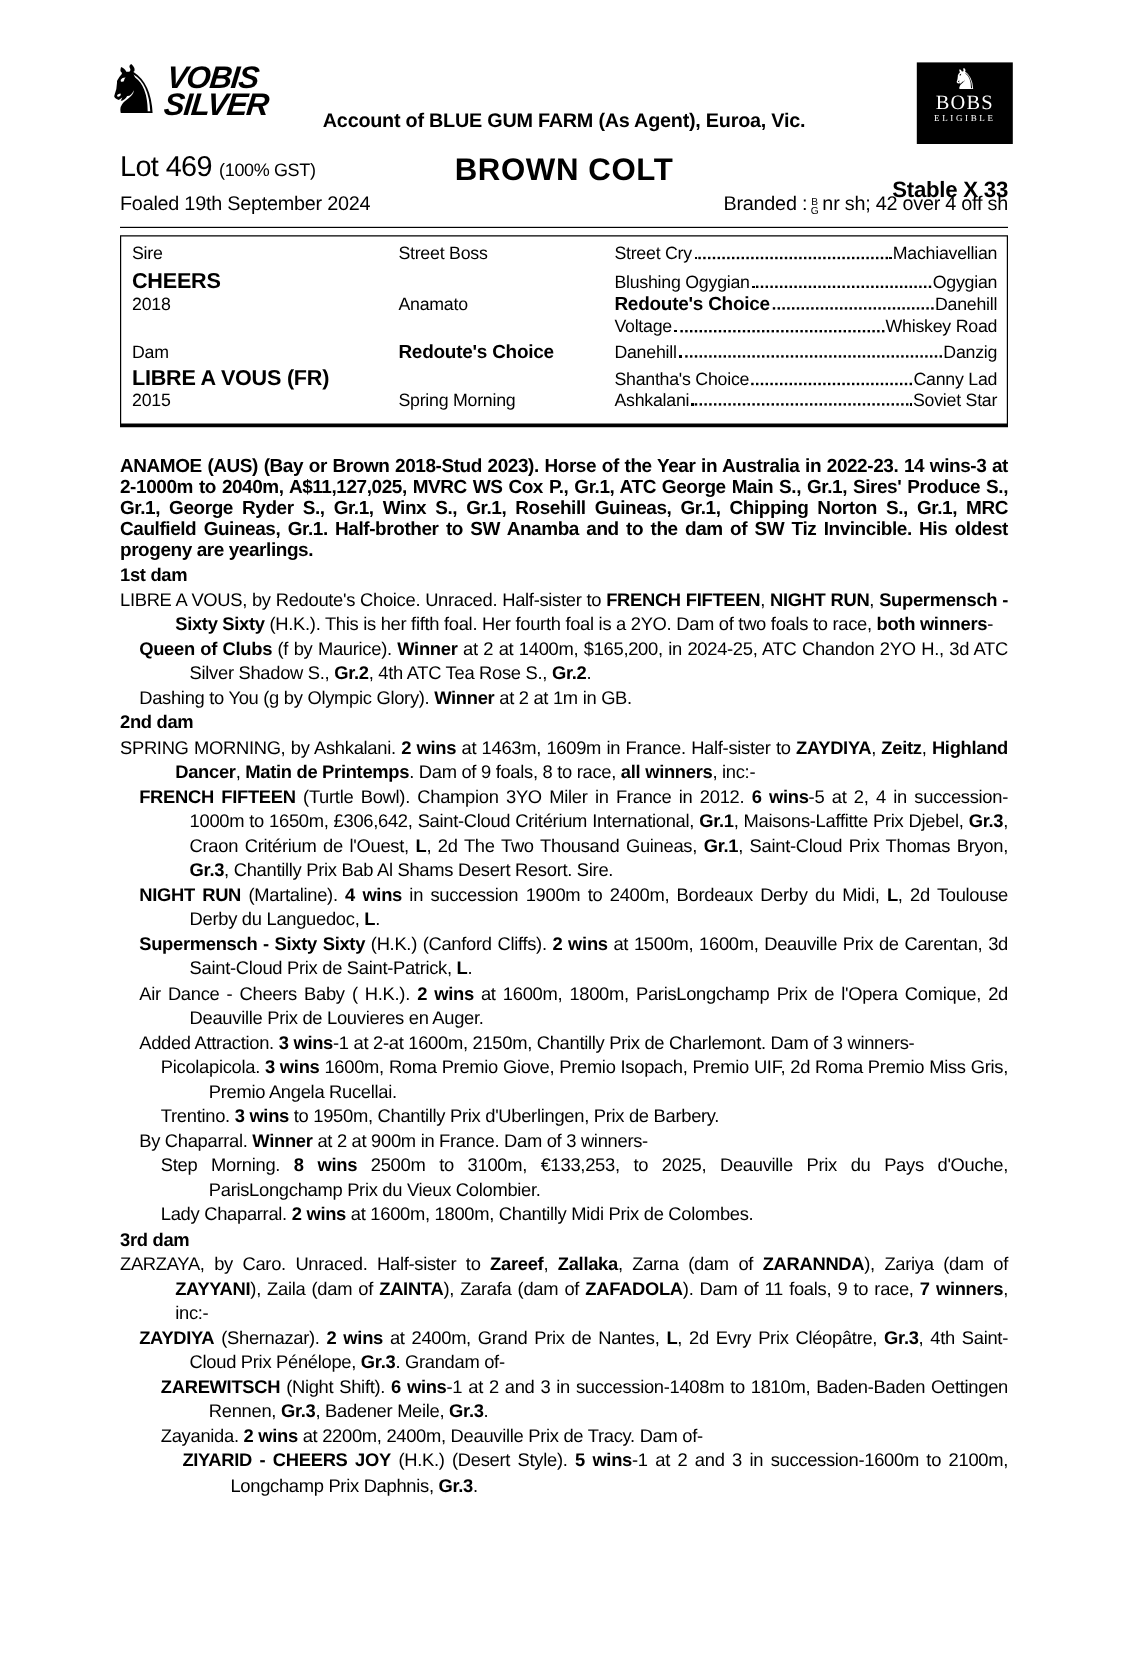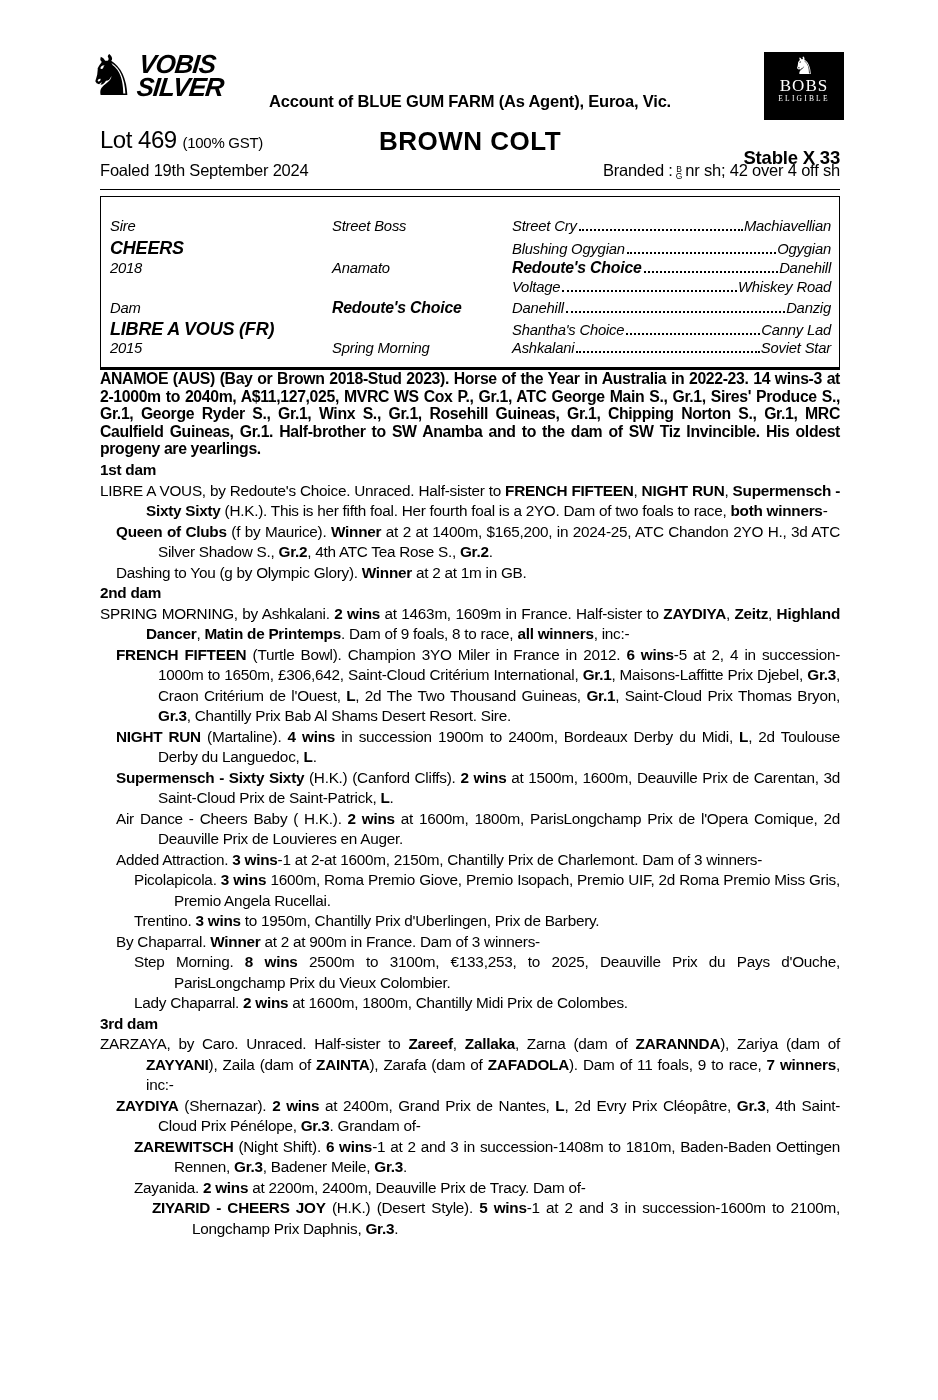--- a/index.html
+++ b/index.html
@@ -32,34 +32,34 @@
 
   
   .foaled-row{display:flex;justify-content:space-between;align-items:flex-end;
               font-size:16.5px;letter-spacing:-0.2px;margin-top:4px;
               padding-bottom:9px;border-bottom:1.5px solid #000;}
   .brandmark{display:inline-block;vertical-align:-3px;text-align:center;margin:0 3px;}
   .brandmark span{display:block;font-size:8.5px;line-height:7px;letter-spacing:0;}
 
   
   .ped{border:1.5px solid #000;border-bottom:3.5px solid #000;margin-top:6px;
-       padding:21px 8px 7px 9px;font-size:14.8px;letter-spacing:-0.2px;font-style:italic;}
+       padding:7px 8px 7px 9px;font-size:14.8px;letter-spacing:-0.2px;}
   .ped-row{display:flex;align-items:baseline;height:20.3px;}
   .ped-c1{width:222px;white-space:nowrap;}
   .ped-c2{width:180px;white-space:nowrap;}
   .ped-c3{flex:1;display:flex;align-items:baseline;min-width:0;}
   .ped-big{font-weight:bold;font-size:18px;letter-spacing:-0.2px;}
   .ped-b{font-weight:bold;font-size:15.8px;}
   .ped-l{white-space:nowrap;}
   .ped-r{white-space:nowrap;}
   .leader{flex:1;border-bottom:2px dotted #000;margin:0 1px 3px 2px;min-width:8px;}
 
   
   .sire-para{font-weight:bold;font-size:15.8px;line-height:17.6px;letter-spacing:-0.35px;
-             text-align:justify;margin:0 0 0 0;}
+             text-align:justify;margin:24px 0 0 0;}
 
   
   .sections{margin-top:2px;}
   .sec-heading{font-weight:bold;font-size:16.5px;margin:19px 0 1px 0;letter-spacing:-0.2px;}
   .sections p{margin:0;font-size:15.3px;line-height:20.5px;letter-spacing:-0.25px;text-align:justify;}
   .lvl0{padding-left:46px;text-indent:-46px;}
   .lvl1{margin-left:16px !important;padding-left:42px;text-indent:-42px;}
   .lvl2{margin-left:34px !important;padding-left:40px;text-indent:-40px;}
   .lvl3{margin-left:52px !important;padding-left:40px;text-indent:-40px;}
   .b{font-weight:bold;}

